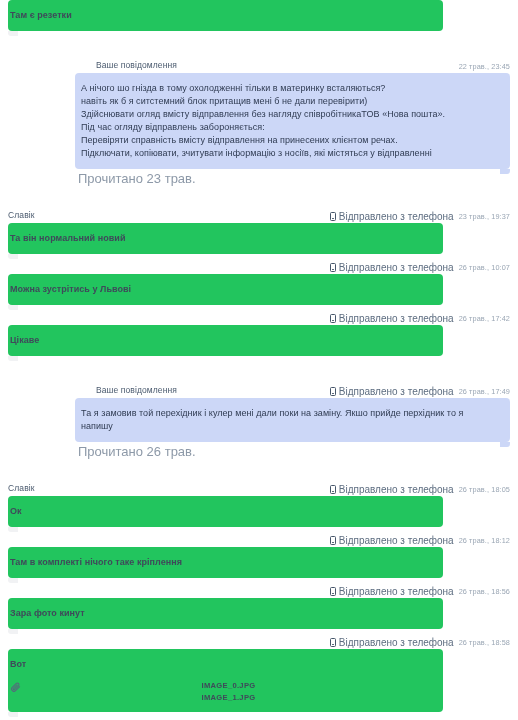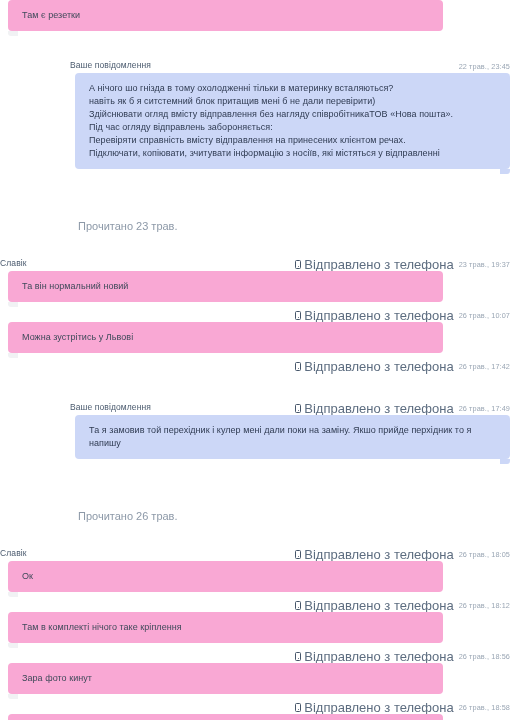--- a/index.html
+++ b/index.html
@@ -46,21 +46,21 @@
     top: 2px;
     height: 17px;
     display: flex;
     align-items: center;
     gap: 5px;
   }
   .sent-from {
     display: flex;
     align-items: center;
     gap: 3px;
-    font-size: 13px;
+    font-size: 10px;
     color: #5d6d80;
   }
   .phone-icon {
     display: inline-block;
     width: 6px;
     height: 9px;
     border: 1px solid #46566a;
     border-radius: 1.5px;
     position: relative;
     box-sizing: border-box;
@@ -87,68 +87,68 @@
     box-sizing: border-box;
     font-size: 9px;
     line-height: 13px;
     letter-spacing: .05px;
   }
   .bubble p { margin: 0; }
 
   .in .bubble {
     margin-left: 8px;
     margin-right: 75px;
-    background: #f9a8d4;
+    background: #22c55e;
     color: #3f4a5a;
     border-radius: 4px;
-    padding: 9px 14px 9px 14px;
+    padding: 9px 14px 9px 2px;
+    font-weight: bold;
   }
   
   .in .bubble::after {
     content: "";
     position: absolute;
     left: 0;
     bottom: -5px;
     width: 10px;
     height: 5px;
     background: #f1f2f4;
     border-bottom-left-radius: 3px;
   }
 
   .out .bubble {
     margin-left: 75px;
     margin-right: 8px;
     background: #ccd7f7;
     color: #2f3b52;
     border-radius: 4px;
-    padding: 9px 14px 9px 14px;
+    padding: 9px 14px 9px 6px;
   }
   
   .out .bubble::after {
     content: "";
     position: absolute;
     right: 0;
     bottom: -5px;
     width: 10px;
     height: 5px;
     background: #ccd7f7;
     border-bottom-right-radius: 3px;
   }
 
-  .out .msg-head { padding-left: 70px; }
-  .in  .msg-head { }
+  .out .msg-head { padding-left: 96px; }
+  .in  .msg-head { padding-left: 8px; }
 
   .read-note {
-    font-size: 11px;
+    font-size: 13px;
     color: #8d99a8;
     padding-left: 78px;
     padding-top: 4px;
     height: 11px;
     line-height: 11px;
-    margin-top: 48px;
   }
 
   
   .attachments {
     margin-top: 9px;
     position: relative;
     padding-left: 18px;
     text-align: center;
   }
   .clip-icon {
@@ -231,20 +231,23 @@
     </div>
     <div class="msg in">
       <div class="msg-head">
         <span class="head-right">
           <span class="sent-from">
             <span class="phone-icon"></span>
             <span>Відправлено з телефона</span>
           </span>
           <span class="stamp">26 трав., 17:42</span>
         </span>
+      </div>
+      <div class="bubble">
+        <p>Цікаве</p>
       </div>
       <div class="spacer-sm"></div>
       <div class="spacer-lg"></div>
     </div>
     <div class="msg out">
       <div class="msg-head">
         <span class="sender">Ваше повідомлення</span>
         <span class="head-right">
           <span class="sent-from">
             <span class="phone-icon"></span>

